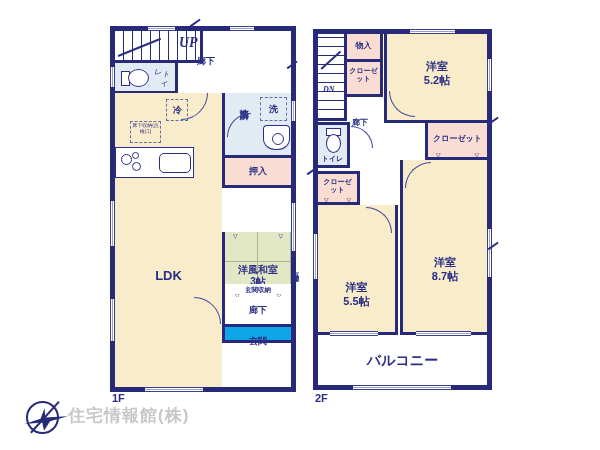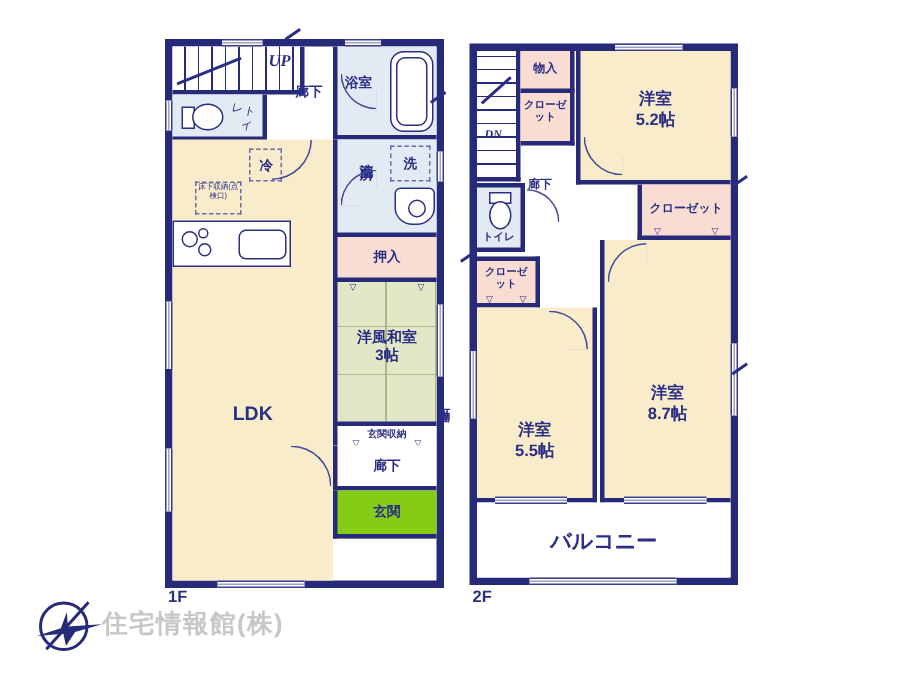--- a/index.html
+++ b/index.html
@@ -33,50 +33,43 @@
   .tri{position:absolute;font-size:6px;color:var(--ink);line-height:1;}
   .tri::before{content:"▽";}
   .tub{position:absolute;background:#fff;border:1.3px solid var(--ink);border-radius:9px;}
   .tub>div{position:absolute;inset:3px;border:1px solid var(--ink);border-radius:6px;}
   .wc-tank{position:absolute;background:#fff;border:1px solid var(--ink);}
   .wc-bowl{position:absolute;background:#fff;border:1px solid var(--ink);border-radius:50%;}
   .basin{position:absolute;background:#fff;border:1.2px solid var(--ink);border-radius:4px 4px 45% 45%;}
   .basin::after{content:"";position:absolute;left:50%;top:50%;width:10px;height:10px;margin:-5px 0 0 -5px;border:1px solid var(--ink);border-radius:50%;}
   .burner{position:absolute;border:1px solid var(--ink);border-radius:50%;background:#fff;}
   .sink{position:absolute;background:#fff;border:1px solid var(--ink);border-radius:5px;}
-  .tatami-grid{background-image:repeating-linear-gradient(0deg,transparent 0 31px,#aab68e 31px 32px),repeating-linear-gradient(90deg,transparent 0 32px,#aab68e 32px 33px);}
+  .tatami-grid{background-image:repeating-linear-gradient(0deg,transparent 0 31px,#aab68e 31px 32px),repeating-linear-gradient(90deg,transparent 0 32px,#aab68e 32px 33px);margin-top:44px;}
   .logo-circle{position:absolute;width:33px;height:33px;border:2px solid var(--wall);border-radius:50%;box-sizing:border-box;}
   .logo-bird{position:absolute;background:var(--wall);clip-path:polygon(0 52%,38% 44%,52% 0,49% 43%,100% 58%,58% 64%,40% 100%,40% 62%);}
   .logo-needle{position:absolute;width:1.5px;height:42px;background:var(--wall);transform:rotate(42deg);}
 </style>
 </head>
 <body>
 
 <div id="canvas">
 
   <div class="plan" style="left:110px;top:26px;width:186px;height:366px;">
 
     <div class="room stairs1" style="left:0;top:0;width:88px;height:32px;border-right:3px solid var(--wall);border-bottom:3px solid var(--wall);"></div>
     <div class="diag" style="left:3px;top:24px;width:46px;transform:rotate(-22deg);"></div>
-    <div class="lbl ital" style="left:64px;top:4px;font-size:11px;">UP</div>
+    <div class="lbl ital" style="left:64px;top:4px;font-size:14px;">UP</div>
     <div class="lbl bold" style="left:82px;top:25px;font-size:9px;">廊下</div>
 
     <div class="room" style="left:0;top:32px;width:63px;height:31px;background:var(--wet);border-right:3px solid var(--wall);border-bottom:3px solid var(--wall);">
       <div class="wc-tank" style="left:6px;top:8px;width:7px;height:13px;"></div>
       <div class="wc-bowl" style="left:13px;top:6px;width:19px;height:16px;"></div>
       <div class="lbl vert" style="right:6px;top:1px;font-size:7.5px;transform:rotate(12deg);">トイレ</div>
     </div>
 
-    <div class="room" style="left:107px;top:0;width:69px;height:62px;background:var(--wet);border-left:3px solid var(--wall);border-bottom:3px solid var(--wall);">
-      <div class="lbl bold" style="left:5px;top:19px;font-size:9px;">浴室</div>
-      <div class="tub" style="left:35px;top:3px;width:27px;height:52px;">
-          <div></div>
-        </div>
-      <div class="arc arc-bl" style="left:2px;top:18px;width:24px;height:24px;"></div>
-    </div>
 
     <div class="room" style="left:107px;top:62px;width:69px;height:65px;background:var(--wet);border-left:3px solid var(--wall);border-bottom:3px solid var(--wall);">
       <div class="dash" style="left:35px;top:4px;width:27px;height:24px;"></div>
       <div class="lbl bold" style="left:44px;top:11px;font-size:9px;">洗</div>
       <div class="lbl vert bold" style="left:14px;top:9px;font-size:9px;">洗面所</div>
       <div class="basin" style="left:38px;top:32px;width:25px;height:23px;"></div>
       <div class="arc arc-tl" style="left:2px;top:20px;width:24px;height:24px;"></div>
     </div>
 
     <div class="room" style="left:107px;top:127px;width:69px;height:30px;background:var(--pink);border-left:3px solid var(--wall);border-bottom:3px solid var(--wall);">
@@ -110,21 +103,21 @@
     <div class="room" style="left:107px;top:253px;width:69px;height:13px;background:#fff;border-left:3px solid var(--wall);">
       <div class="lbl bold ctr" style="left:0;right:0;top:2px;font-size:6.5px;">玄関収納</div>
       <span class="tri" style="left:10px;bottom:-2px;"></span>
       <span class="tri" style="right:10px;bottom:-2px;"></span>
     </div>
 
     <div class="room" style="left:107px;top:266px;width:69px;height:30px;background:#fff;border-left:3px solid var(--wall);border-bottom:3px solid var(--wall);">
       <div class="lbl bold ctr" style="left:0;right:0;top:8px;font-size:9px;">廊下</div>
     </div>
 
-    <div class="room" style="left:107px;top:296px;width:69px;height:32px;background:#84cc16;border-left:3px solid var(--wall);border-bottom:3px solid var(--wall);">
+    <div class="room" style="left:107px;top:296px;width:69px;height:16px;background:#0ea5e9;border-left:3px solid var(--wall);border-bottom:3px solid var(--wall);">
       <div class="lbl bold ctr" style="left:0;right:0;top:9px;font-size:9px;">玄関</div>
     </div>
 
 
     <div class="winh" style="left:33px;top:-5px;width:27px;"></div>
     <div class="winh" style="left:115px;top:-5px;width:24px;"></div>
     <div class="winv" style="left:-5px;top:36px;height:20px;"></div>
     <div class="winv" style="left:-5px;top:170px;height:45px;"></div>
     <div class="winv" style="left:-5px;top:268px;height:42px;"></div>
     <div class="winv" style="right:-5px;top:70px;height:20px;"></div>

